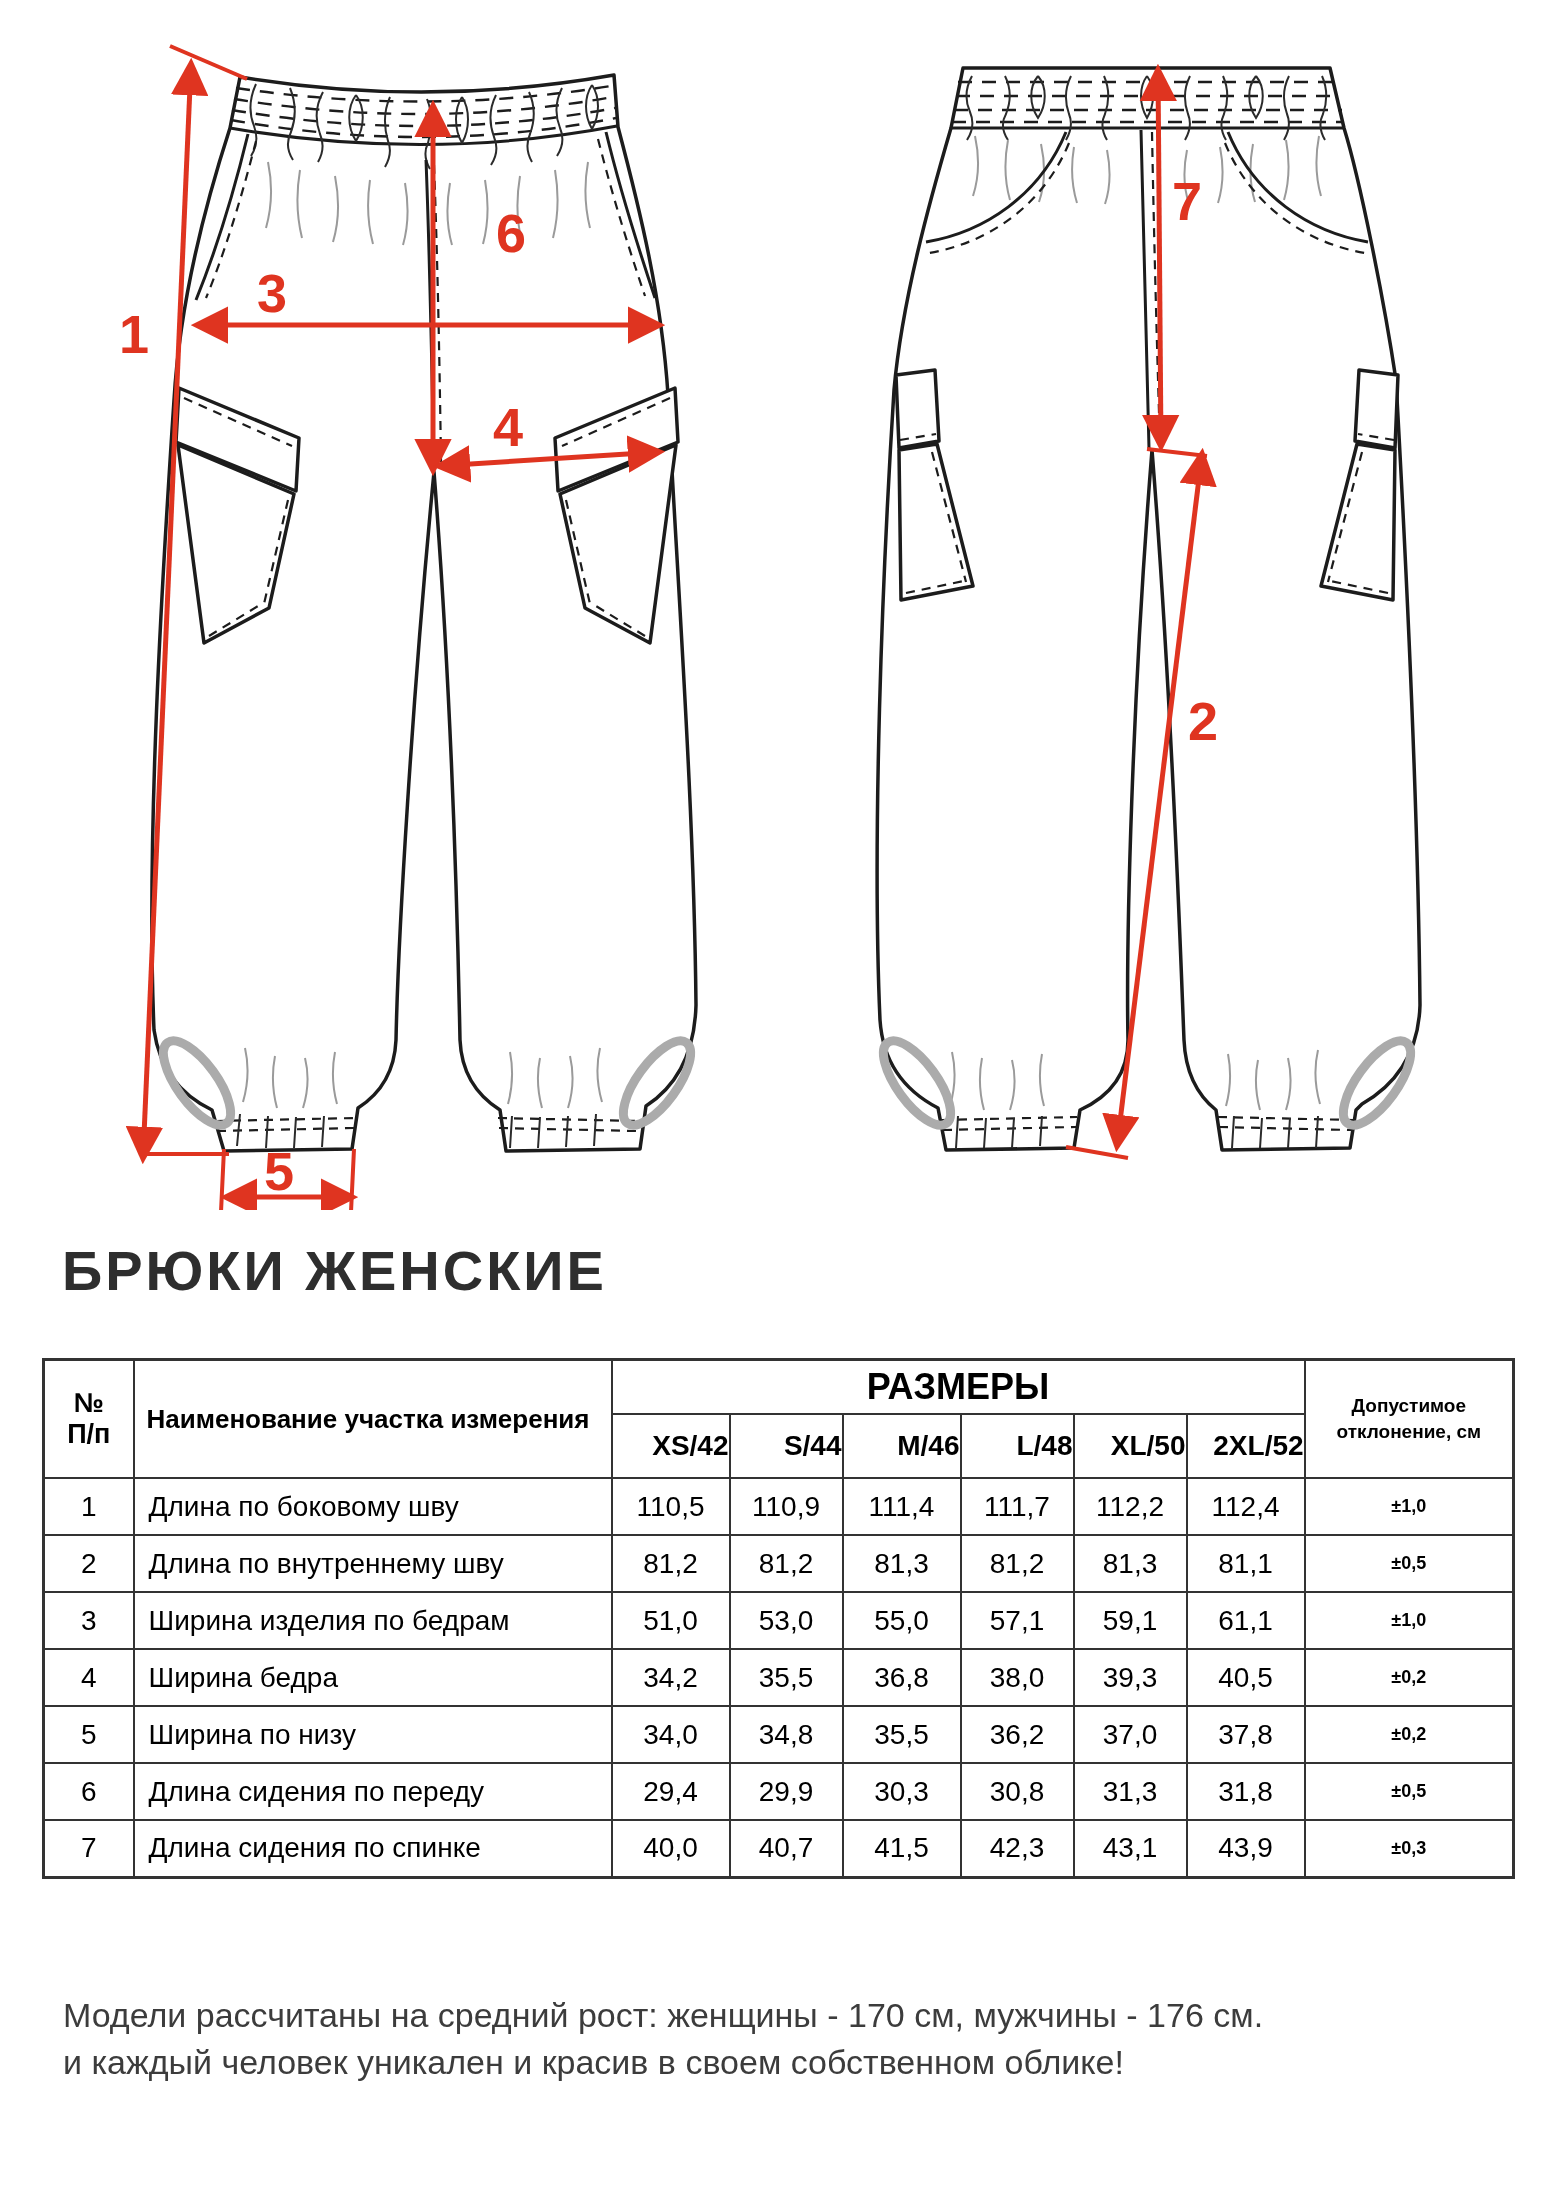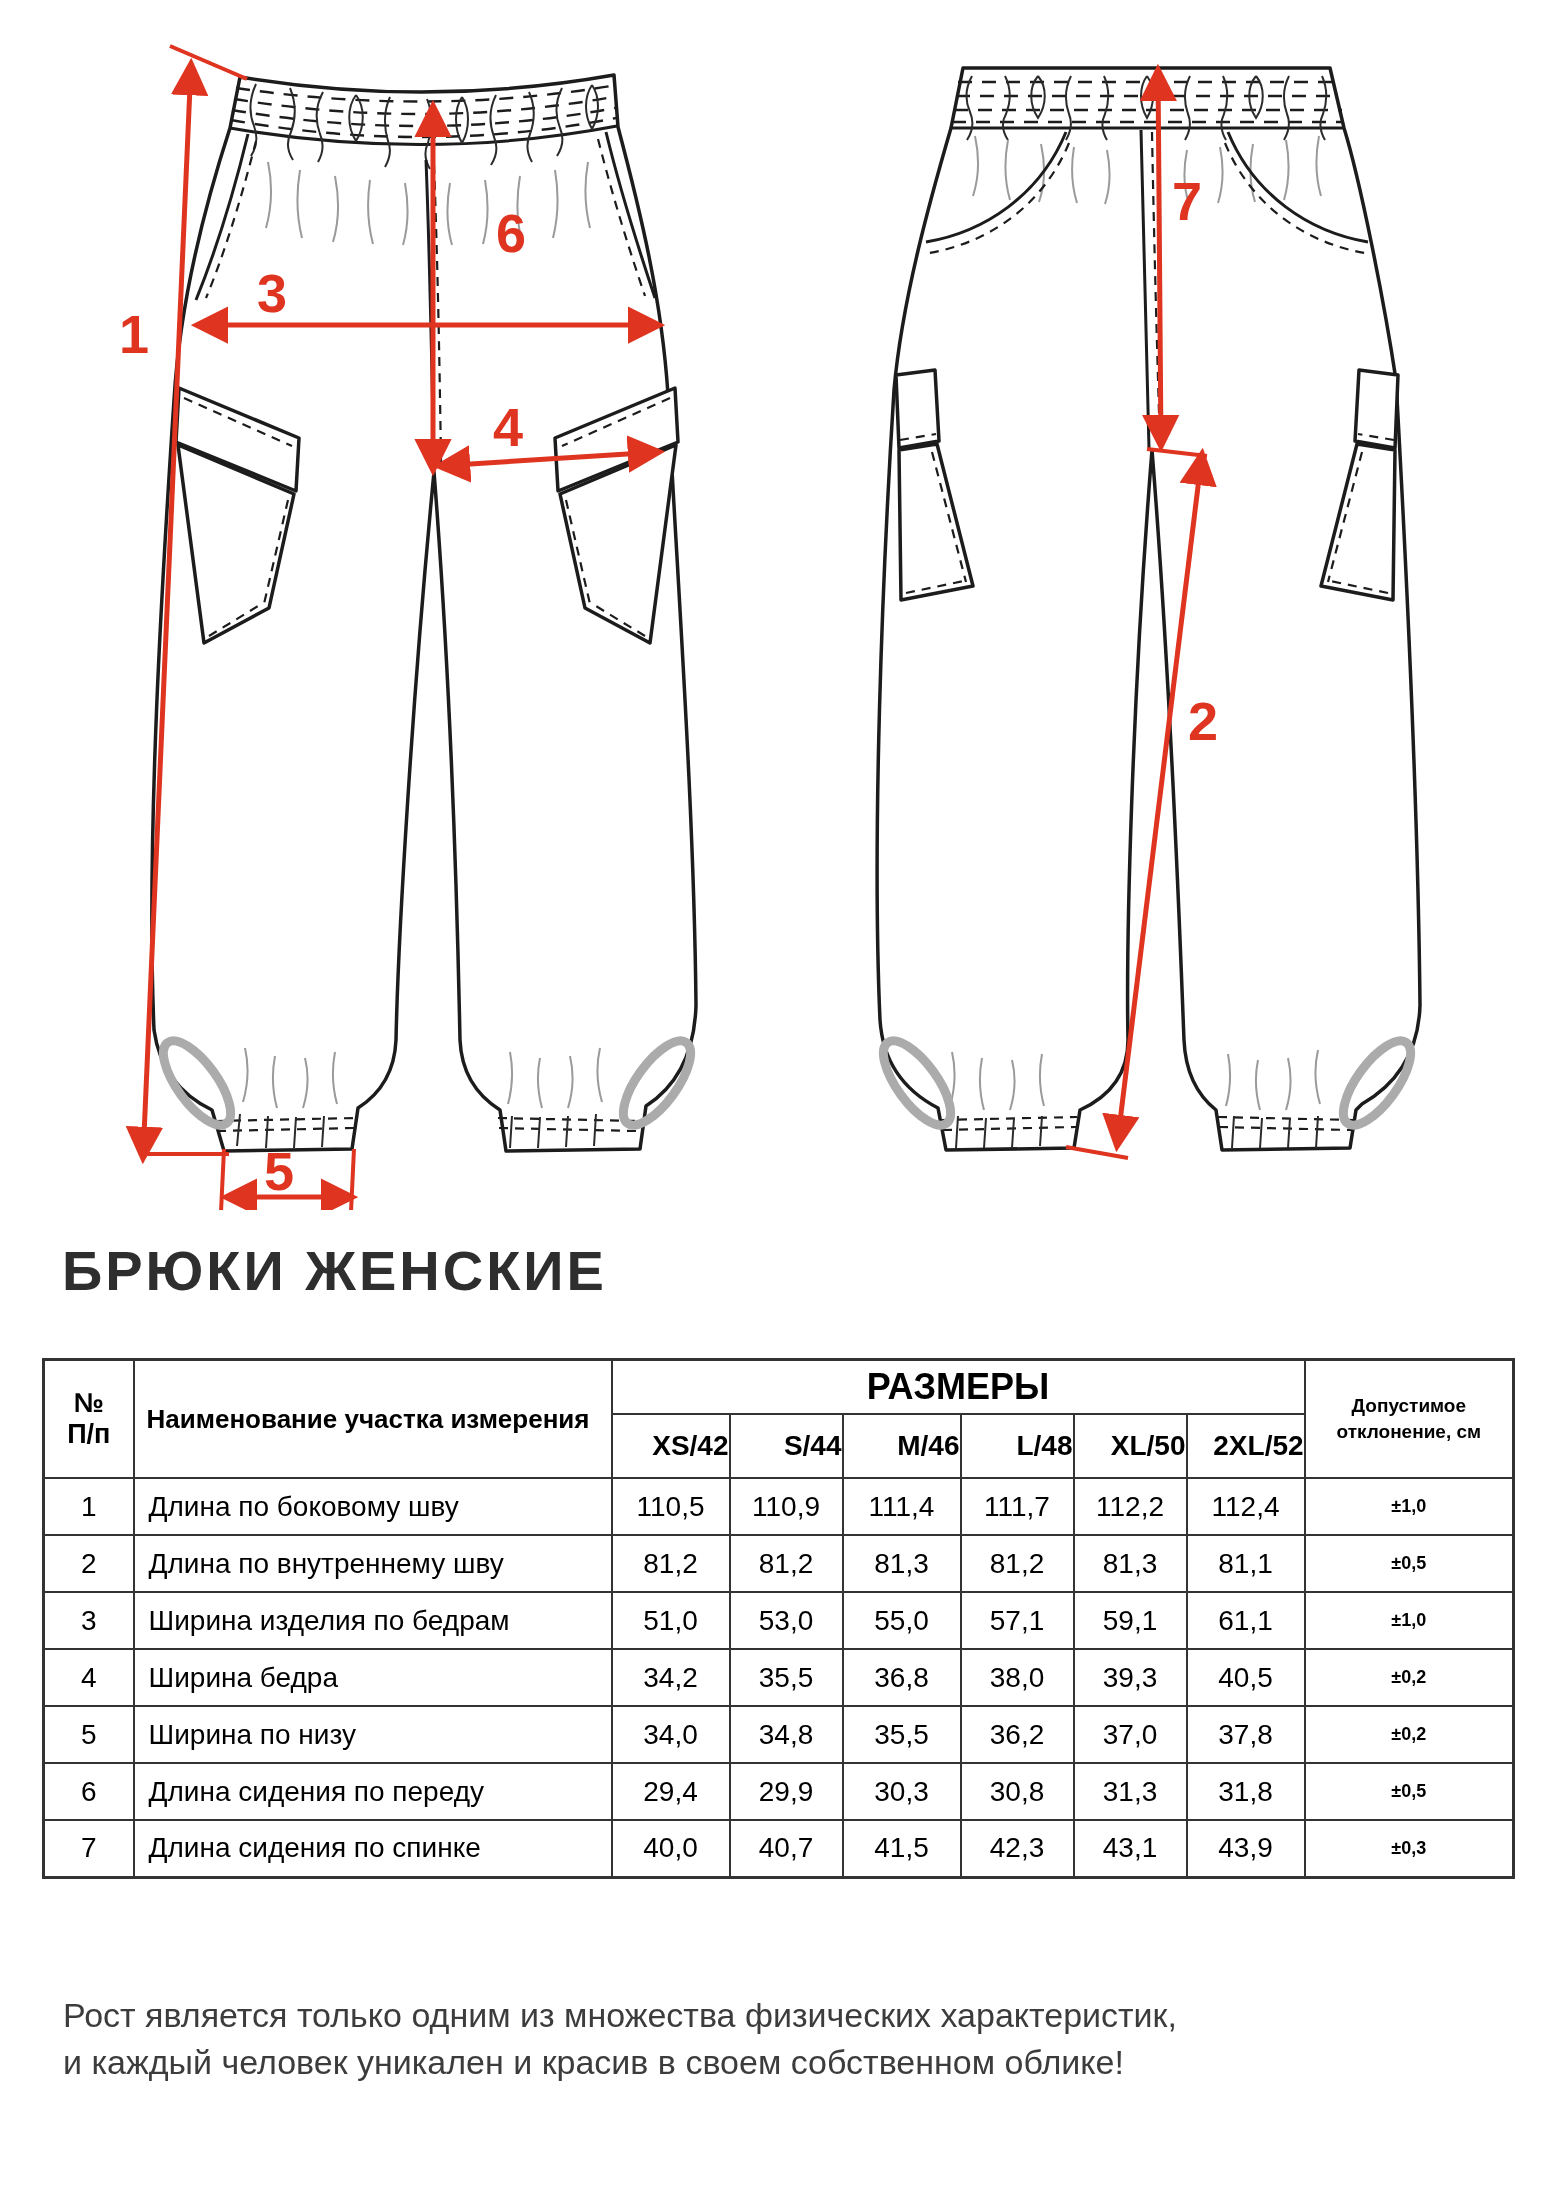--- a/index.html
+++ b/index.html
@@ -289,17 +289,17 @@
       <td>41,5</td>
       <td>42,3</td>
       <td>43,1</td>
       <td>43,9</td>
       <td class="tol">±0,3</td>
     </tr>
   </tbody>
     </table>
 
   <div class="footer-note">
-    <p>Рост является только одним из множества физических характеристик,</p>
+    <p>Модели рассчитаны на средний рост: женщины - 170 см, мужчины - 176 см.</p>
     <p>и каждый человек уникален и красив в своем собственном облике!</p>
   </div>
 
 </div>
 
 </body></html>

